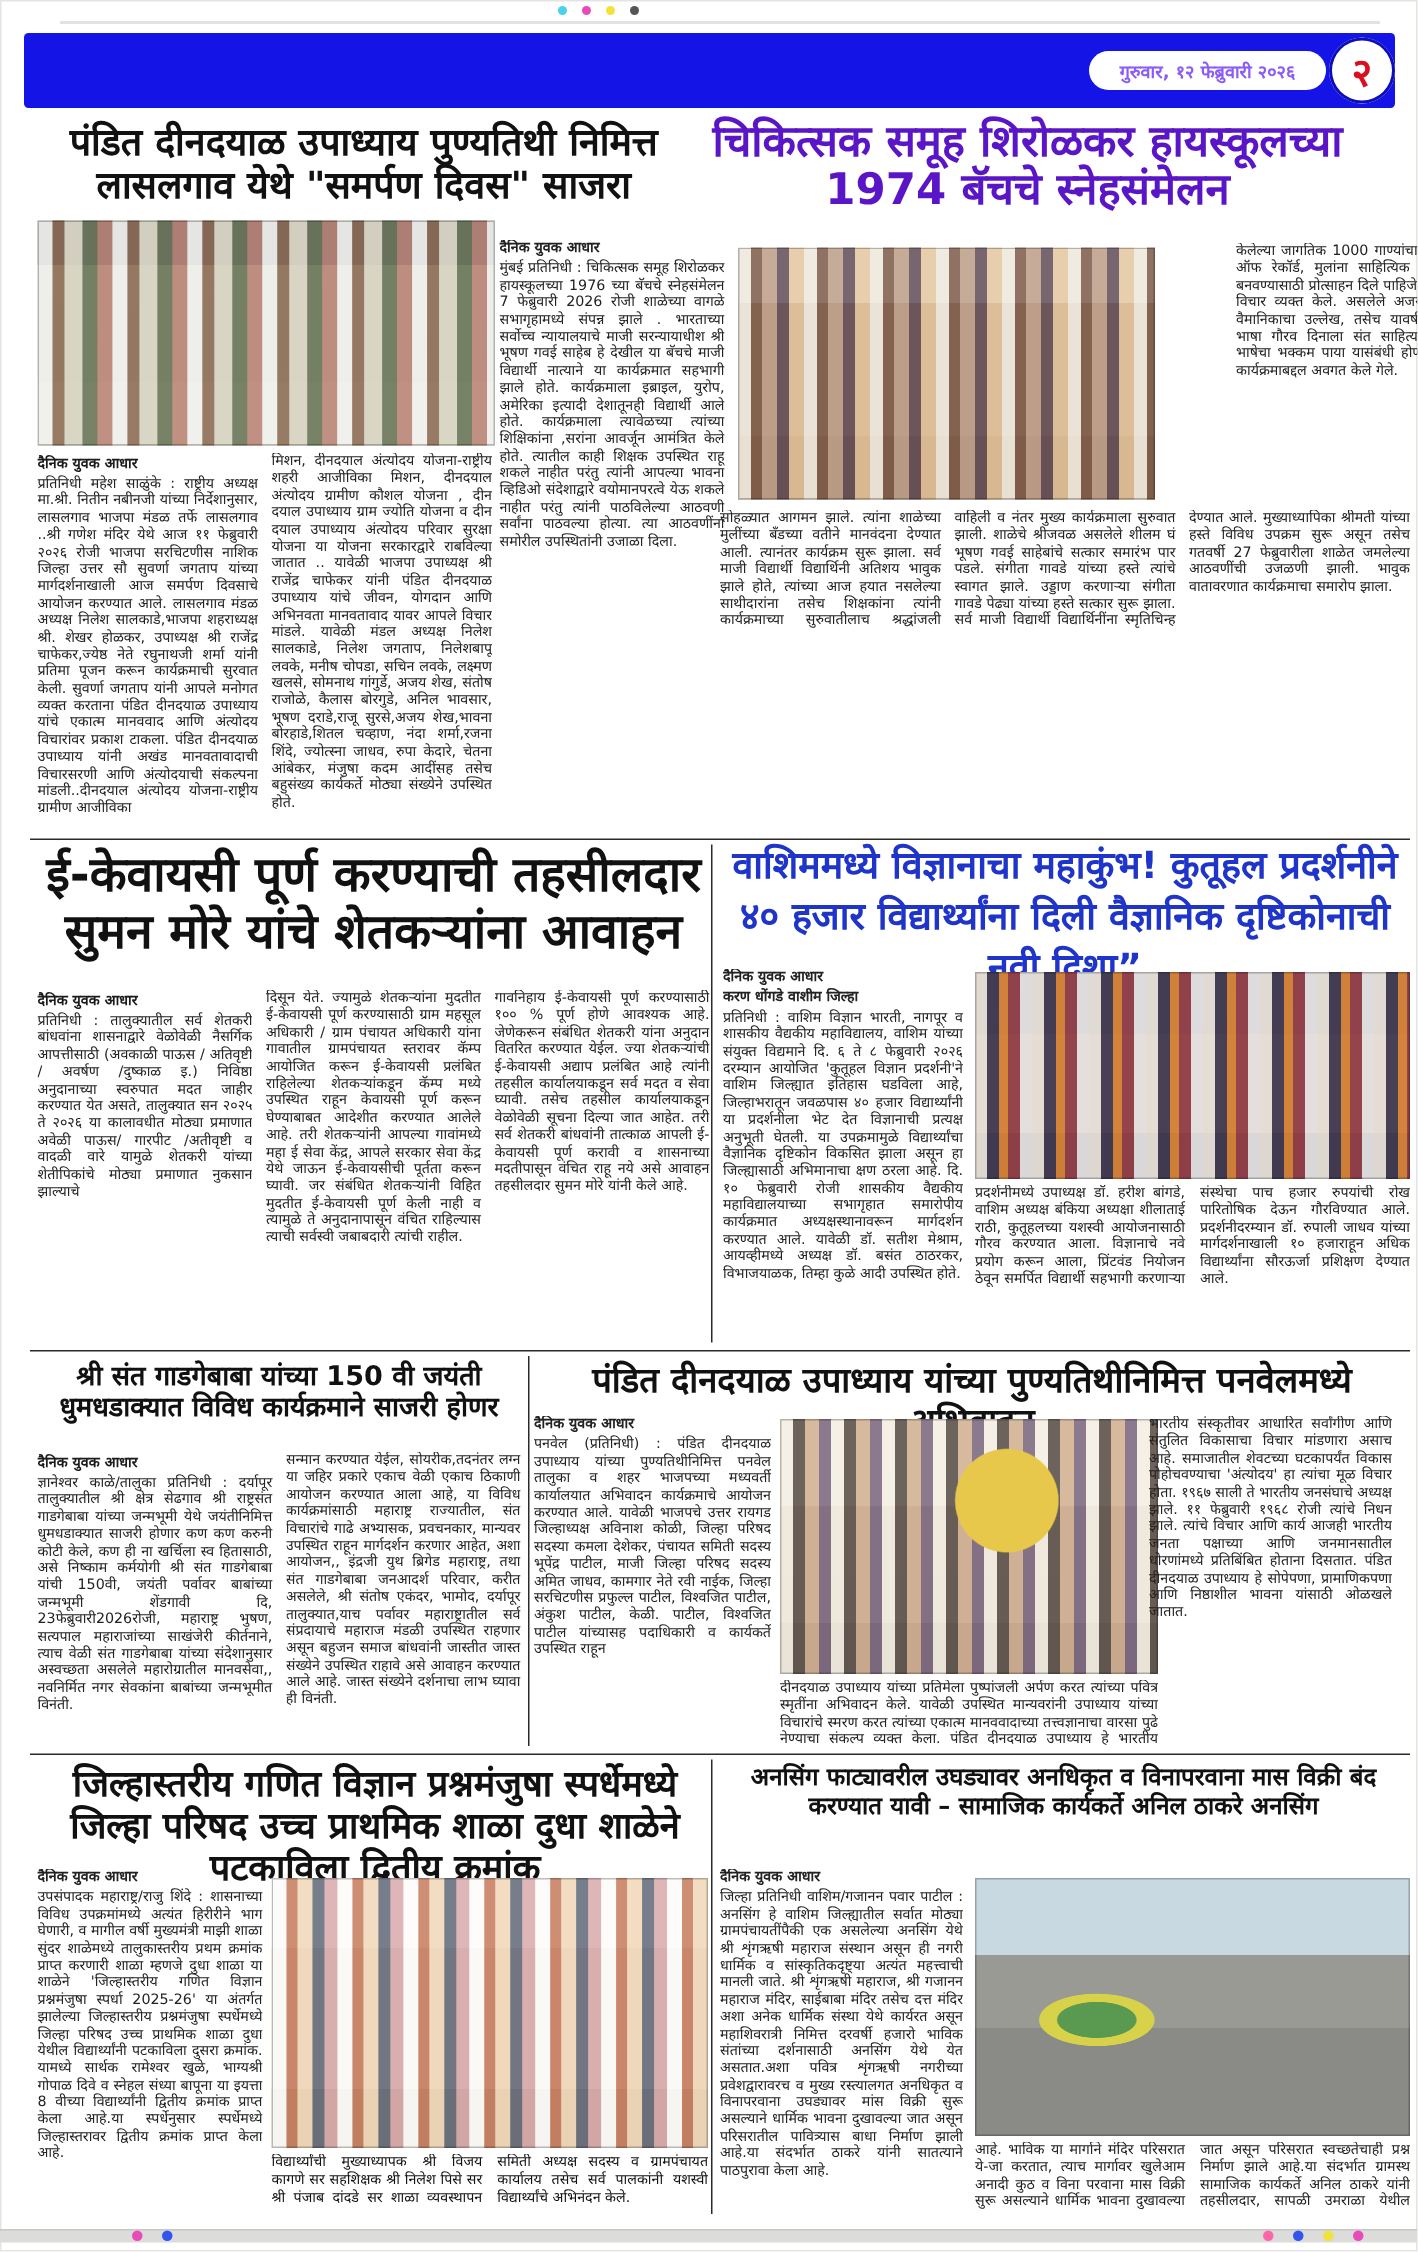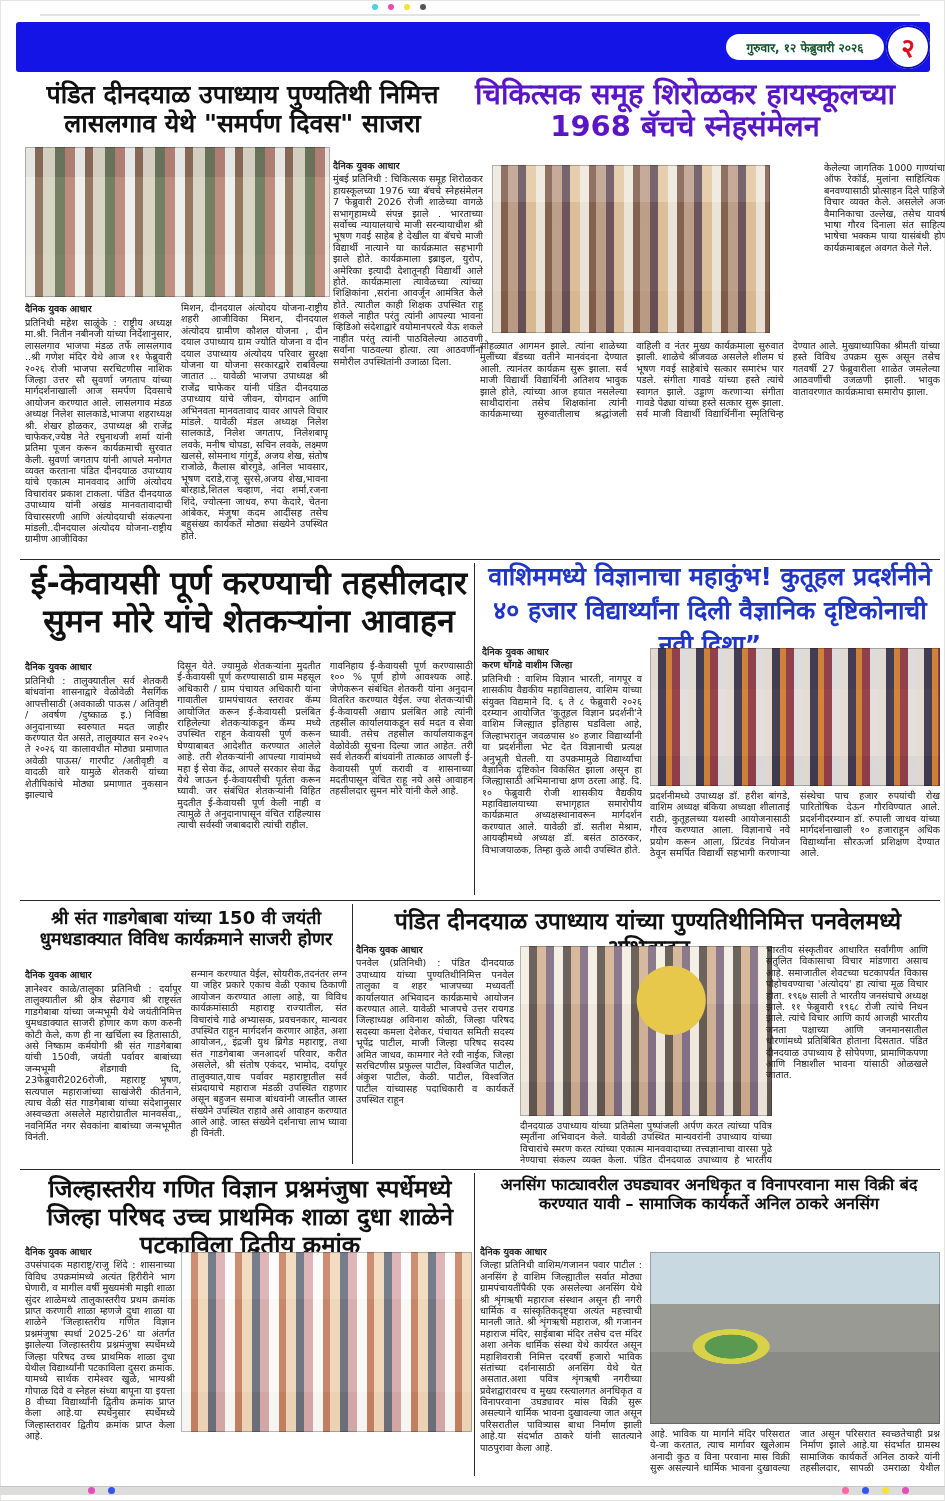--- a/index.html
+++ b/index.html
@@ -5,21 +5,21 @@
   html,body{margin:0;padding:0;background:#f2f2f0;}
   .page{position:relative;width:945px;height:1501px;background:#ffffff;margin:0 auto;
         font-family:"DejaVu Sans",sans-serif;color:#1b1b1b;overflow:hidden;
         box-shadow:inset 0 0 0 1px #e4e4e2;}
   
   .masthead{position:absolute;left:16px;top:22px;width:914px;height:50px;background:#1414e6;border-radius:3px;}
   .logo{position:absolute;left:7px;top:6px;width:218px;height:38px;background:#fff;border:2px solid #7d0a12;
         border-radius:3px;color:#e60f1e;font-weight:bold;font-size:26px;line-height:36px;text-align:center;
         letter-spacing:1px;text-shadow:1px 1px 0 #8a0a12;}
   .datebox{position:absolute;right:46px;top:12px;width:158px;height:26px;background:#fff;border-radius:13px;
-        font-size:12px;font-weight:bold;color:#14532d;display:flex;align-items:center;justify-content:center;}
+        font-size:12px;font-weight:bold;color:#8b5cf6;display:flex;align-items:center;justify-content:center;}
   .pagenum{position:absolute;right:0px;top:3px;width:44px;height:44px;background:#fff;border-radius:50%;
         color:#d80f20;font-size:26px;font-weight:bold;display:flex;align-items:center;justify-content:center;
         box-shadow:0 0 0 2px #0d0dbb inset;}
   .topstrip{position:absolute;left:40px;top:14px;width:880px;height:2px;background:#e3e3e3;}
   
   .hl{position:absolute;margin:0;font-weight:bold;text-align:center;line-height:1.16;color:#111;}
   .hl-a1{left:25px;top:80px;width:435px;height:64px;font-size:25px;}
   .hl-a2{left:430px;top:78px;width:510px;height:66px;font-size:29px;color:#5a16c6;line-height:1.12;}
   .hl-a3{left:25px;top:564px;width:448px;height:92px;font-size:32px;line-height:1.2;}
   .hl-a4{left:478px;top:560px;width:464px;height:84px;font-size:25px;color:#1f35c9;line-height:1.35;}
@@ -99,21 +99,21 @@
   <div class="body" style="left:25px;top:302px;width:303px;height:256px;">
     <div class="bcol">
       <div class="src">दैनिक युवक आधार</div>
       <div class="txt">प्रतिनिधी महेश साळुंके : राष्ट्रीय अध्यक्ष मा.श्री. नितीन नबीनजी यांच्या निर्देशानुसार, लासलगाव भाजपा मंडळ तर्फे लासलगाव ..श्री गणेश मंदिर येथे आज ११ फेब्रुवारी २०२६ रोजी भाजपा सरचिटणीस नाशिक जिल्हा उत्तर सौ सुवर्णा जगताप यांच्या मार्गदर्शनाखाली आज समर्पण दिवसाचे आयोजन करण्यात आले. लासलगाव मंडळ अध्यक्ष निलेश सालकाडे,भाजपा शहराध्यक्ष श्री. शेखर होळकर, उपाध्यक्ष श्री राजेंद्र चाफेकर,ज्येष्ठ नेते रघुनाथजी शर्मा यांनी प्रतिमा पूजन करून कार्यक्रमाची सुरवात केली. सुवर्णा जगताप यांनी आपले मनोगत व्यक्त करताना पंडित दीनदयाळ उपाध्याय यांचे एकात्म मानववाद आणि अंत्योदय विचारांवर प्रकाश टाकला. पंडित दीनदयाळ उपाध्याय यांनी अखंड मानवतावादाची विचारसरणी आणि अंत्योदयाची संकल्पना मांडली..दीनदयाल अंत्योदय योजना-राष्ट्रीय ग्रामीण आजीविका</div>
     </div>
     <div class="bcol">
       <div class="txt">मिशन, दीनदयाल अंत्योदय योजना-राष्ट्रीय शहरी आजीविका मिशन, दीनदयाल अंत्योदय ग्रामीण कौशल योजना , दीन दयाल उपाध्याय ग्राम ज्योति योजना व दीन दयाल उपाध्याय अंत्योदय परिवार सुरक्षा योजना या योजना सरकारद्वारे राबविल्या जातात .. यावेळी भाजपा उपाध्यक्ष श्री राजेंद्र चाफेकर यांनी पंडित दीनदयाळ उपाध्याय यांचे जीवन, योगदान आणि अभिनवता मानवतावाद यावर आपले विचार मांडले. यावेळी मंडल अध्यक्ष निलेश सालकाडे, निलेश जगताप, निलेशबापू लवके, मनीष चोपडा, सचिन लवके, लक्ष्मण खलसे, सोमनाथ गांगुर्डे, अजय शेख, संतोष राजोळे, कैलास बोरगुडे, अनिल भावसार, भूषण दराडे,राजू सुरसे,अजय शेख,भावना बोरहाडे,शितल चव्हाण, नंदा शर्मा,रजना शिंदे, ज्योत्स्ना जाधव, रुपा केदारे, चेतना आंबेकर, मंजुषा कदम आदींसह तसेच बहुसंख्य कार्यकर्ते मोठ्या संख्येने उपस्थित होते.</div>
     </div>
   </div>
 
-  <h2 class="hl hl-a2">चिकित्सक समूह शिरोळकर हायस्कूलच्या 1968 बॅचचे स्नेहसंमेलन</h2>
+  <h2 class="hl hl-a2">चिकित्सक समूह शिरोळकर हायस्कूलच्या 1974 बॅचचे स्नेहसंमेलन</h2>
   <div class="colblock" style="left:333px;top:160px;width:150px;height:398px;">
     <div class="src">दैनिक युवक आधार</div>
     <div class="txt">मुंबई प्रतिनिधी : चिकित्सक समूह शिरोळकर हायस्कूलच्या 1976 च्या बॅचचे स्नेहसंमेलन 7 फेब्रुवारी 2026 रोजी शाळेच्या वागळे सभागृहामध्ये संपन्न झाले . भारताच्या सर्वोच्च न्यायालयाचे माजी सरन्यायाधीश श्री भूषण गवई साहेब हे देखील या बॅचचे माजी विद्यार्थी नात्याने या कार्यक्रमात सहभागी झाले होते. कार्यक्रमाला इब्राइल, युरोप, अमेरिका इत्यादी देशातूनही विद्यार्थी आले होते. कार्यक्रमाला त्यावेळच्या त्यांच्या शिक्षिकांना ,सरांना आवर्जून आमंत्रित केले होते. त्यातील काही शिक्षक उपस्थित राहू शकले नाहीत परंतु त्यांनी आपल्या भावना व्हिडिओ संदेशाद्वारे वयोमानपरत्वे येऊ शकले नाहीत परंतु त्यांनी पाठविलेल्या आठवणी सर्वांना पाठवल्या होत्या. त्या आठवणींना समोरील उपस्थितांनी उजाळा दिला.</div>
   </div>
   <div class="photo ph2" style="left:492px;top:165px;width:278px;height:168px;"></div>
   <div class="colblock" style="left:824px;top:162px;width:162px;height:172px;">
     <div class="txt">केलेल्या जागतिक 1000 गाण्यांचा इंडिया बुक ऑफ रेकॉर्ड, मुलांना साहित्यिक किंवा कवी बनवण्यासाठी प्रोत्साहन दिले पाहिजे असे आपले विचार व्यक्त केले. असलेले अजय गवळ या वैमानिकाचा उल्लेख, तसेच यावर्षीच्या मराठी भाषा गौरव दिनाला संत साहित्य हा मराठी भाषेचा भक्कम पाया यासंबंधी होणाऱ्या पुढील कार्यक्रमाबद्दल अवगत केले गेले.</div>
   </div>
   <div class="colblock" style="left:480px;top:340px;width:460px;height:218px;column-count:3;column-gap:9px;">
     <div class="txt">सोहळ्यात आगमन झाले. त्यांना शाळेच्या मुलींच्या बँडच्या वतीने मानवंदना देण्यात आली. त्यानंतर कार्यक्रम सुरू झाला. सर्व माजी विद्यार्थी विद्यार्थिनी अतिशय भावुक झाले होते, त्यांच्या आज हयात नसलेल्या साथीदारांना तसेच शिक्षकांना त्यांनी कार्यक्रमाच्या सुरुवातीलाच श्रद्धांजली वाहिली व नंतर मुख्य कार्यक्रमाला सुरुवात झाली. शाळेचे श्रीजवळ असलेले शीलम घं भूषण गवई साहेबांचे सत्कार समारंभ पार पडले. संगीता गावडे यांच्या हस्ते त्यांचे स्वागत झाले. उड्डाण करणाऱ्या संगीता गावडे पेढ्या यांच्या हस्ते सत्कार सुरू झाला. सर्व माजी विद्यार्थी विद्यार्थिनींना स्मृतिचिन्ह देण्यात आले. मुख्याध्यापिका श्रीमती यांच्या हस्ते विविध उपक्रम सुरू असून तसेच गतवर्षी 27 फेब्रुवारीला शाळेत जमलेल्या आठवणींची उजळणी झाली. भावुक वातावरणात कार्यक्रमाचा समारोप झाला.</div>
@@ -177,20 +177,23 @@
   </div>
 
   <div class="hr hr3"></div>
 
   <h2 class="hl hl-a7">जिल्हास्तरीय गणित विज्ञान प्रश्नमंजुषा स्पर्धेमध्ये जिल्हा परिषद उच्च प्राथमिक शाळा दुधा शाळेने पटकाविला द्वितीय क्रमांक</h2>
   <div class="colblock" style="left:25px;top:1246px;width:150px;height:234px;">
     <div class="src">दैनिक युवक आधार</div>
     <div class="txt">उपसंपादक महाराष्ट्र/राजु शिंदे : शासनाच्या विविध उपक्रमांमध्ये अत्यंत हिरीरीने भाग घेणारी, व मागील वर्षी मुख्यमंत्री माझी शाळा सुंदर शाळेमध्ये तालुकास्तरीय प्रथम क्रमांक प्राप्त करणारी शाळा म्हणजे दुधा शाळा या शाळेने 'जिल्हास्तरीय गणित विज्ञान प्रश्नमंजुषा स्पर्धा 2025-26' या अंतर्गत झालेल्या जिल्हास्तरीय प्रश्नमंजुषा स्पर्धेमध्ये जिल्हा परिषद उच्च प्राथमिक शाळा दुधा येथील विद्यार्थ्यांनी पटकाविला दुसरा क्रमांक. यामध्ये सार्थक रामेश्वर खुळे, भाग्यश्री गोपाळ दिवे व स्नेहल संध्या बापूना या इयत्ता 8 वीच्या विद्यार्थ्यांनी द्वितीय क्रमांक प्राप्त केला आहे.या स्पर्धेनुसार स्पर्धेमध्ये जिल्हास्तरावर द्वितीय क्रमांक प्राप्त केला आहे.</div>
   </div>
   <div class="photo ph7" style="left:181px;top:1252px;width:291px;height:180px;"></div>
+  <div class="colblock" style="left:181px;top:1436px;width:291px;height:46px;column-count:2;column-gap:10px;">
+    <div class="cap">विद्यार्थ्यांची मुख्याध्यापक श्री विजय कागणे सर सहशिक्षक श्री निलेश पिसे सर श्री पंजाब दांदडे सर शाळा व्यवस्थापन समिती अध्यक्ष  सदस्य व ग्रामपंचायत कार्यालय तसेच सर्व पालकांनी यशस्वी विद्यार्थ्यांचे अभिनंदन केले.</div>
+  </div>
 
   <div class="vr vr3"></div>
 
   <h2 class="hl hl-a8">अनसिंग फाट्यावरील उघड्यावर अनधिकृत व विनापरवाना मास विक्री बंद करण्यात यावी – सामाजिक कार्यकर्ते अनिल ठाकरे अनसिंग</h2>
   <div class="colblock" style="left:480px;top:1246px;width:162px;height:234px;">
     <div class="src">दैनिक युवक आधार</div>
     <div class="txt">जिल्हा प्रतिनिधी वाशिम/गजानन पवार पाटील : अनसिंग हे वाशिम जिल्ह्यातील सर्वात मोठ्या ग्रामपंचायतींपैकी एक असलेल्या अनसिंग येथे श्री शृंगऋषी महाराज संस्थान असून ही नगरी धार्मिक व सांस्कृतिकदृष्ट्या अत्यंत महत्त्वाची मानली जाते. श्री शृंगऋषी महाराज, श्री गजानन महाराज मंदिर, साईबाबा मंदिर तसेच दत्त मंदिर अशा अनेक धार्मिक संस्था येथे कार्यरत असून महाशिवरात्री निमित्त दरवर्षी हजारो भाविक संतांच्या दर्शनासाठी अनसिंग येथे येत असतात.अशा पवित्र शृंगऋषी नगरीच्या प्रवेशद्वारावरच व मुख्य रस्त्यालगत अनधिकृत व विनापरवाना उघड्यावर मांस विक्री सुरू असल्याने धार्मिक भावना दुखावल्या जात असून परिसरातील पावित्र्यास बाधा निर्माण झाली आहे.या संदर्भात ठाकरे यांनी सातत्याने पाठपुरावा केला आहे.</div>
   </div>
   <div class="photo ph8" style="left:650px;top:1252px;width:290px;height:172px;"></div>
   <div class="colblock" style="left:650px;top:1428px;width:290px;height:54px;column-count:2;column-gap:10px;">

